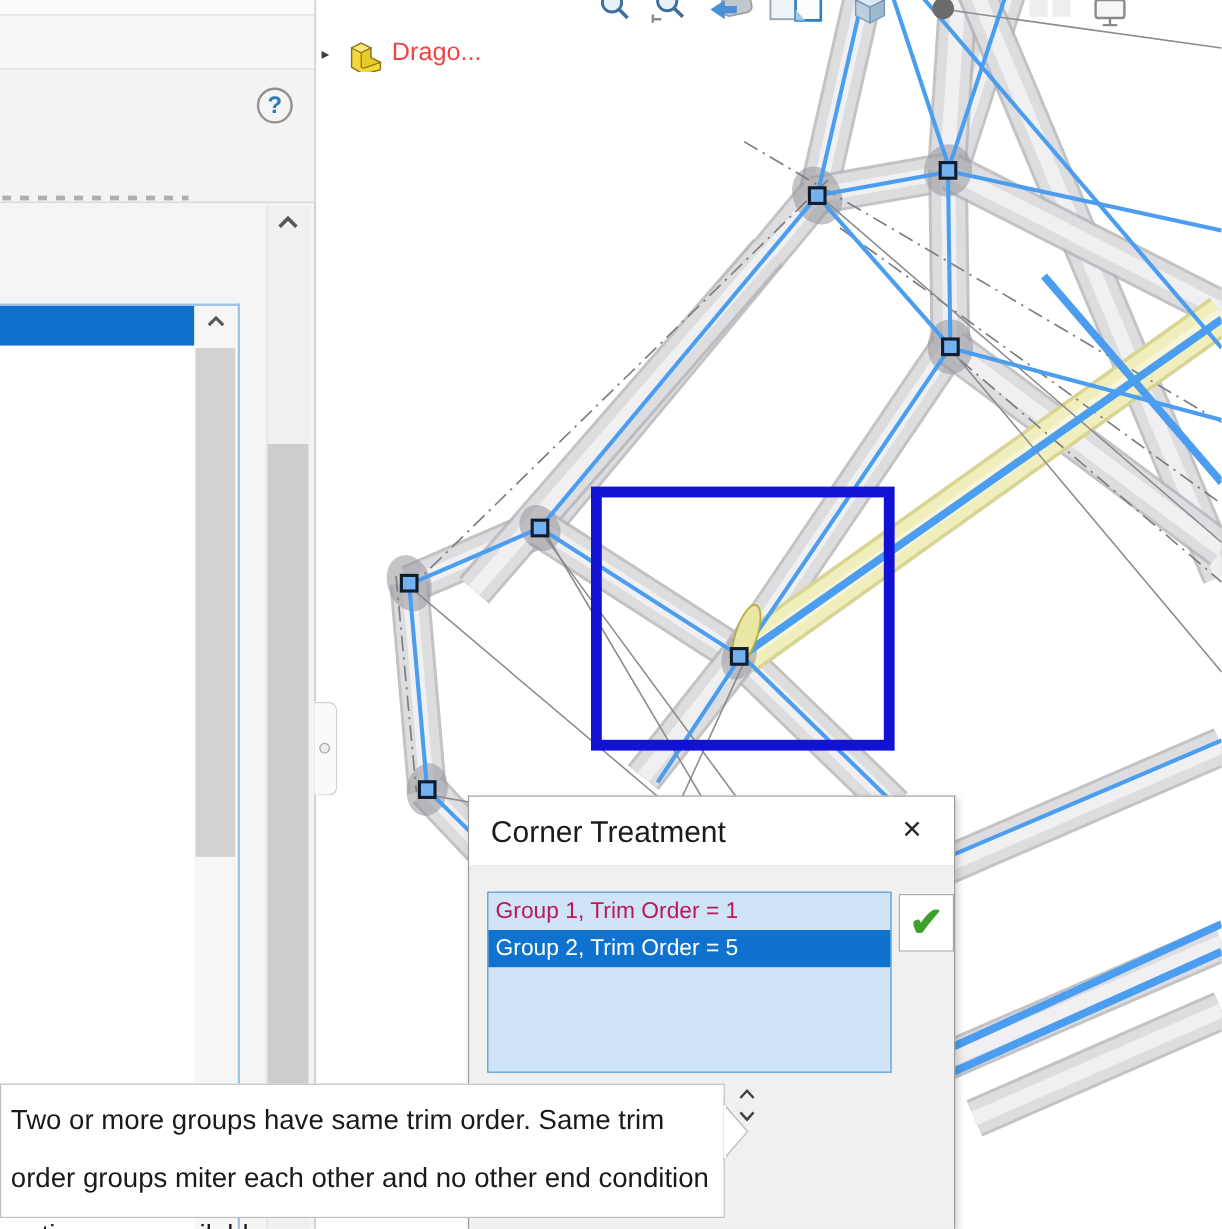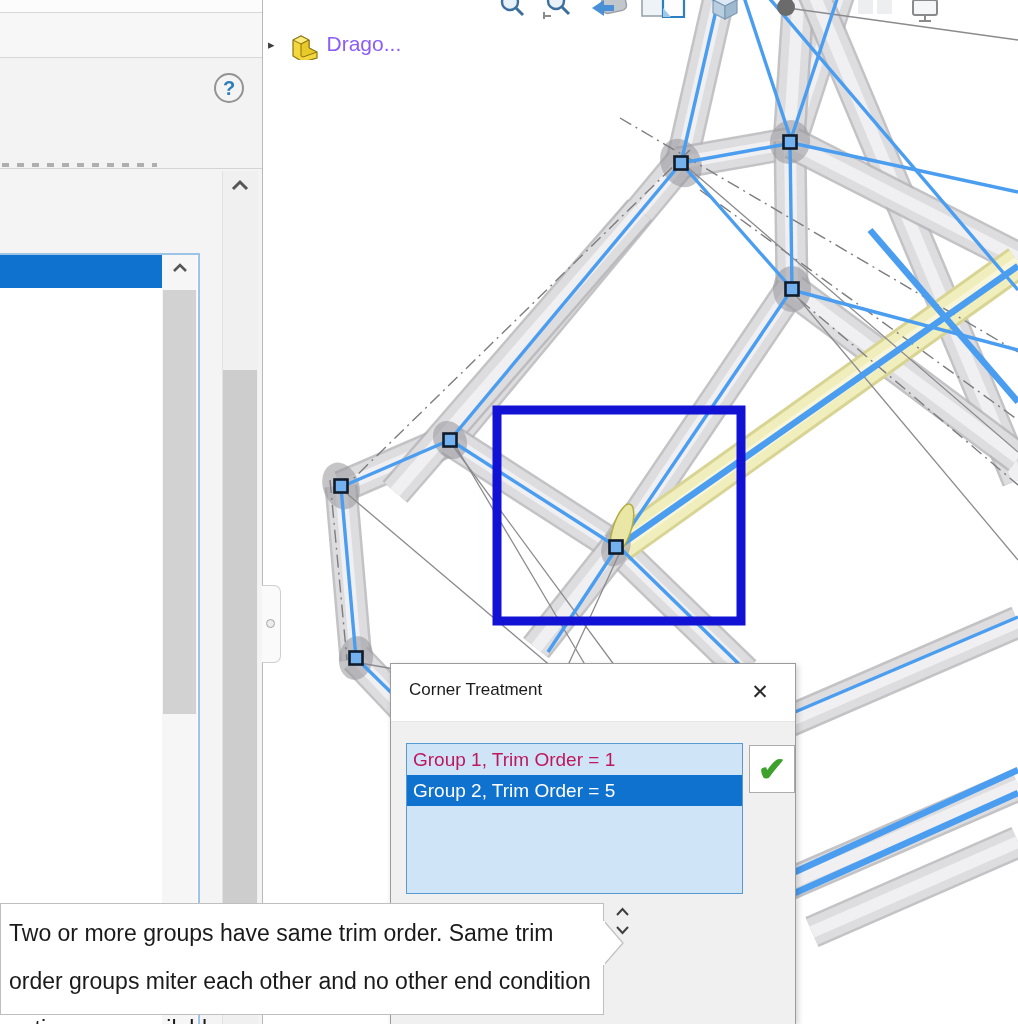--- a/index.html
+++ b/index.html
@@ -40,29 +40,29 @@
   #viewport-canvas { left:0; top:0; width:1018px; height:1024px; z-index:1; }
 
   
   #toolbar { left:263px; top:0; width:755px; height:22px; overflow:hidden; z-index:6; }
   #toolbar .tb { position:absolute; top:-14px; width:30px; height:34px; }
   #toolbar .mon { top:-2px; }
 
   
   #flyout { left:268px; top:26px; height:36px; z-index:6; display:flex; align-items:center; }
   #flyout .tri { color:#3c3c3c; font-size:13px; margin-right:14px; }
-  #flyout .lbl { font-size:21px; color:#8b5cf6; margin-left:8px; }
+  #flyout .lbl { font-size:21px; color:#ef4444; margin-left:8px; }
 
   
   #dialog { left:390px; top:663px; width:406px; height:361px; background:#f0f0f1;
             border:1px solid #9b9b9b; border-bottom:none; z-index:30;
             box-shadow:2px 2px 6px rgba(0,0,0,.18); }
   #dialog .titlebar { position:absolute; left:0; top:0; width:100%; height:58px; background:#fff;
                       border-bottom:1px solid #e6e6e6; }
-  #dialog .title { position:absolute; left:18px; top:16px; font-size:17px; color:#1b1b1b; }
+  #dialog .title { position:absolute; left:18px; top:16px; font-size:25px; color:#1b1b1b; }
   #dialog .close { position:absolute; right:22px; top:15px; width:26px; height:26px; text-align:center;
                    font-size:21px; color:#2b2b2b; line-height:26px; cursor:default; }
   #dialog .listbox { position:absolute; left:15px; top:79px; width:337px; height:151px;
                      background:#cfe4f7; border:1px solid #569bd2; }
   #dialog .row { height:31px; line-height:31px; padding-left:6px; font-size:19px; color:#be185d;
                  white-space:nowrap; overflow:hidden; }
   #dialog .row.sel { background:#0f72ce; color:#fff; }
   #dialog .okbtn { position:absolute; left:358px; top:81px; width:46px; height:48px; background:#fff;
                    border:1px solid #adadad; text-align:center; }
   #dialog .okbtn span { font-size:34px; color:#3ea12c; line-height:46px; font-weight:bold; }

